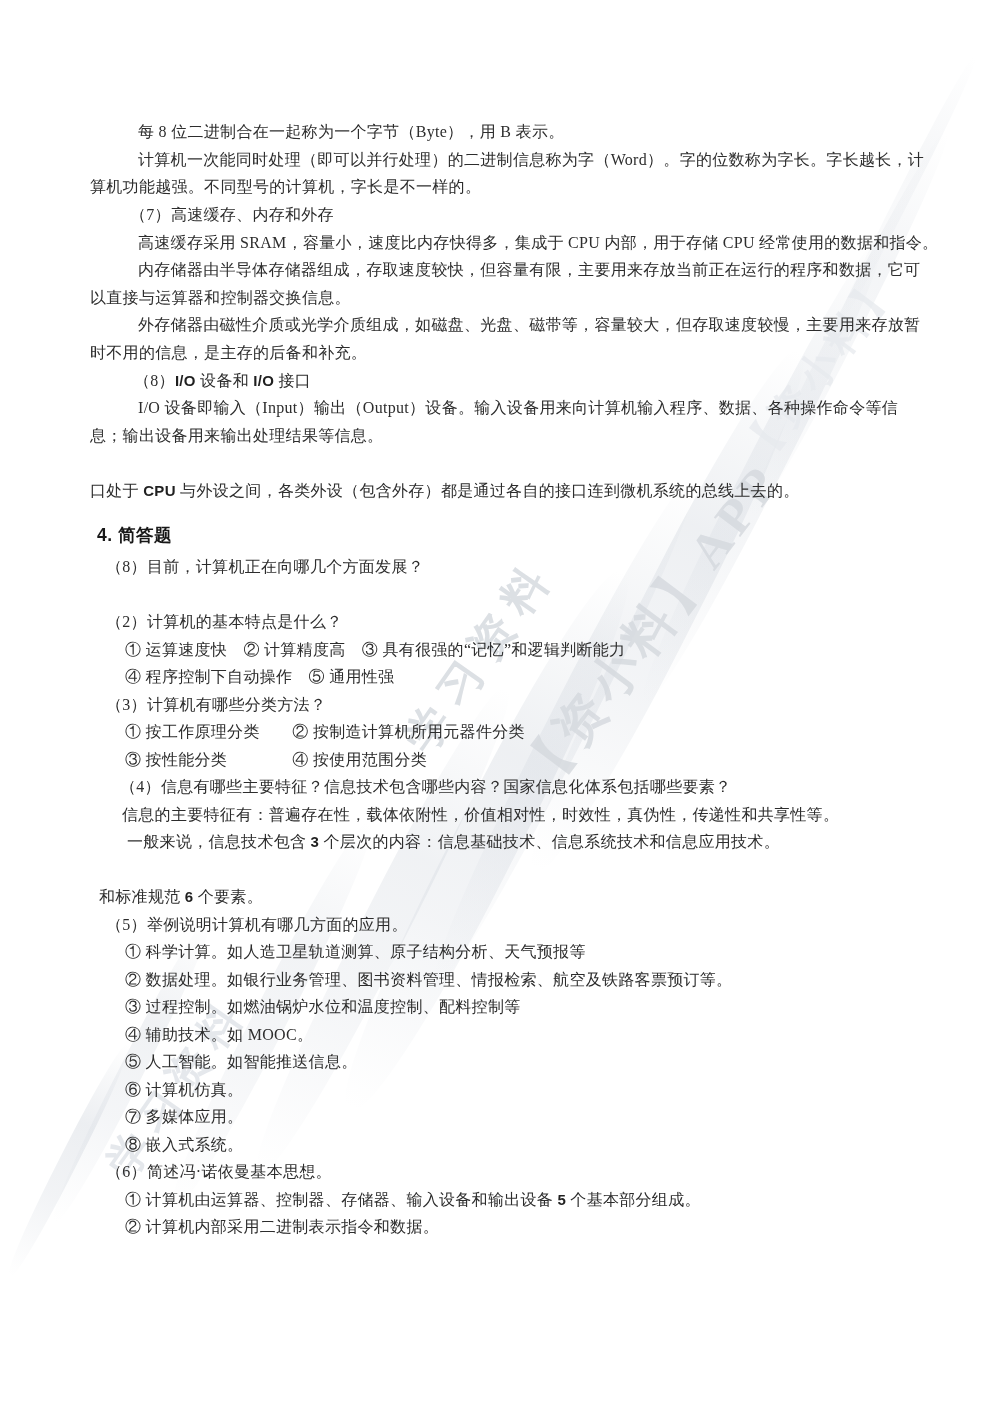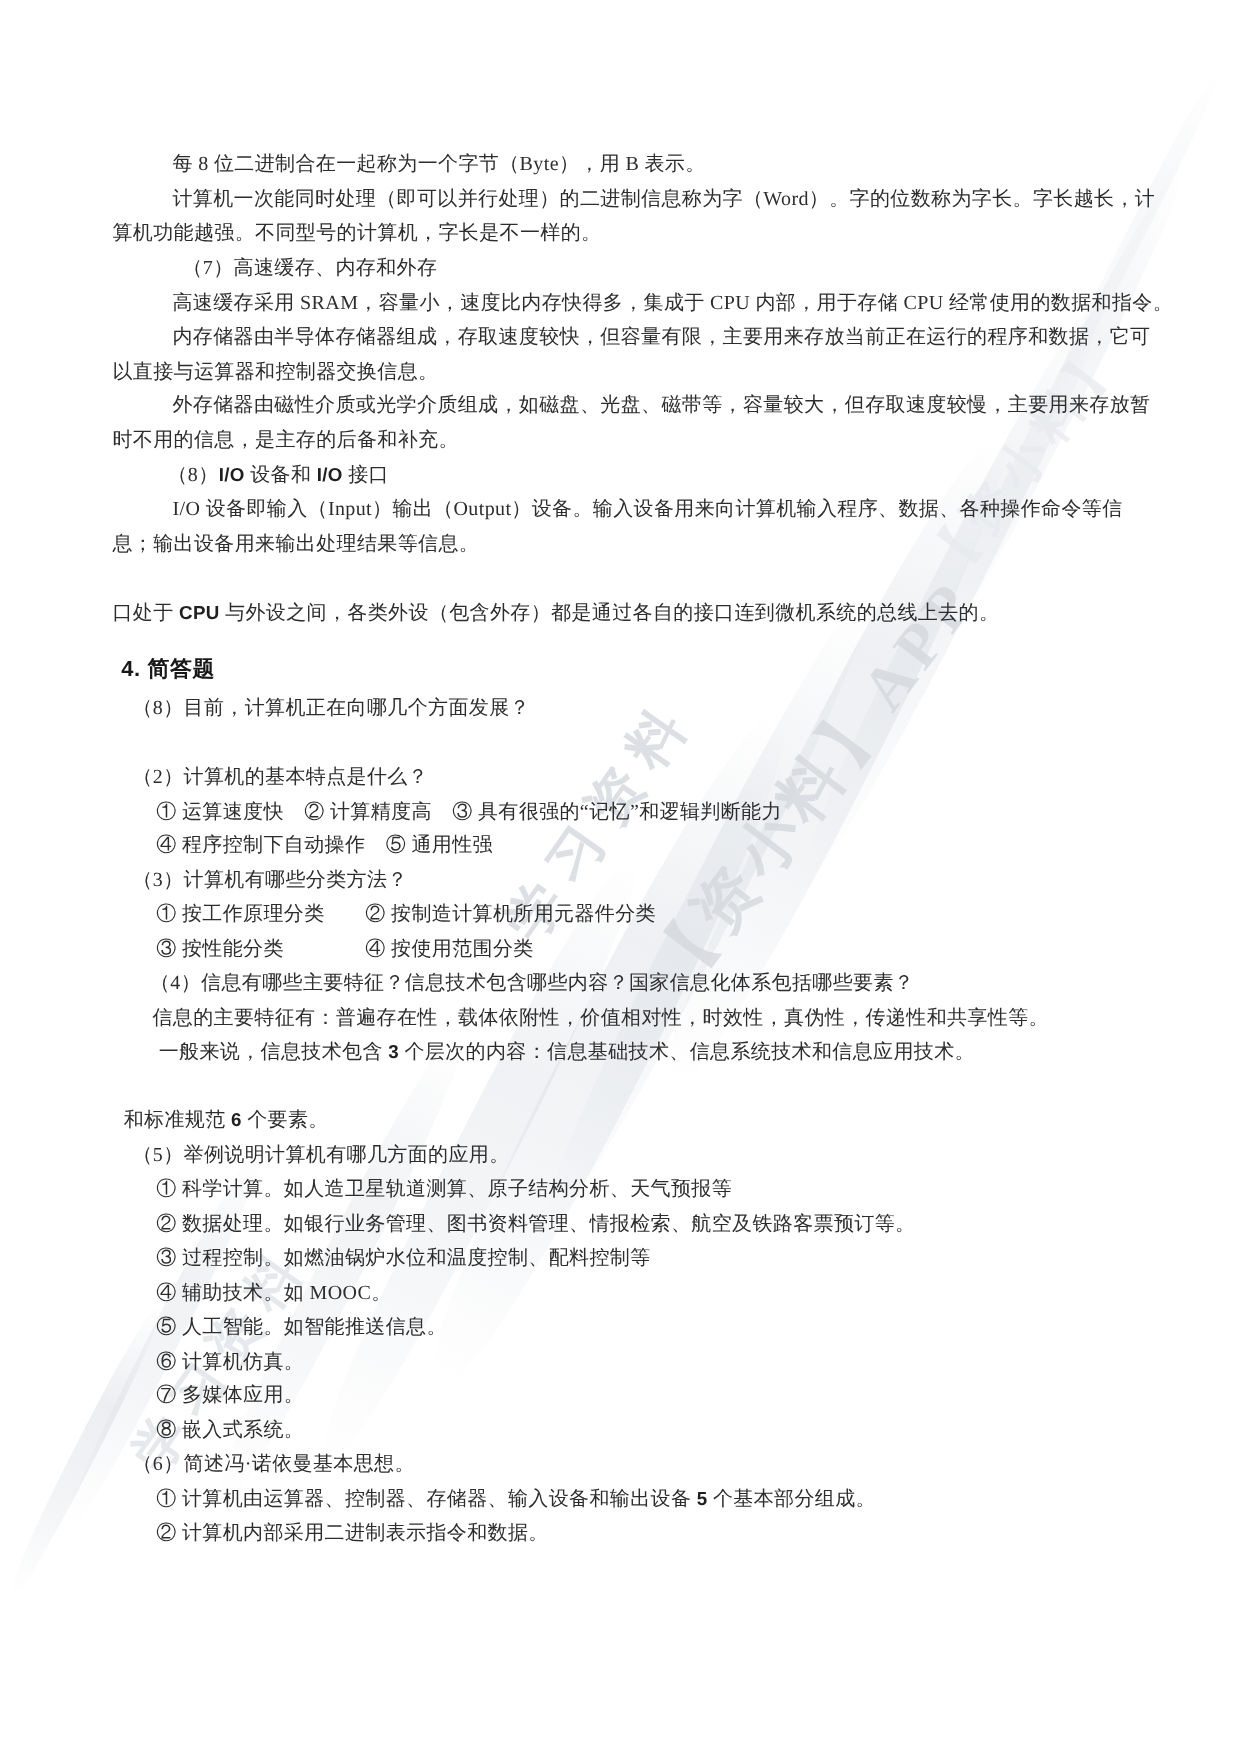--- a/index.html
+++ b/index.html
@@ -57,21 +57,21 @@
       <div class="wm-text" style="left: 398px; top: 735px; font-size: 44px; letter-spacing: 12px; color: rgb(215, 219, 224); opacity: 0.85; transform: rotate(-55deg);">学习资料</div>
       <div class="wm-text" style="left: 512px; top: 770px; font-size: 50px; letter-spacing: 6px; color: rgb(213, 217, 222); opacity: 0.8; transform: rotate(-53deg);">【资小料】APP</div>
       <div class="wm-text" style="left: 100px; top: 1160px; font-size: 42px; letter-spacing: 10px; color: rgb(223, 227, 232); opacity: 0.8; transform: rotate(-55deg);">学习资料</div>
       <div class="wm-text" style="left: 735px; top: 448px; font-size: 40px; letter-spacing: 6px; color: rgb(231, 234, 238); opacity: 0.75; transform: rotate(-53deg);">【资小料】</div>
     </div>
   <div class="doc">
     <div class="section-heading">4. 简答题</div>
   <div class="line" style="left: 138px; top: 122px;"><span>每 8 位二进制合在一起称为一个字节（Byte），用 B 表示。</span></div>
       <div class="line" style="left: 138px; top: 150px; text-align: right;"><span>计算机一次能同时处理（即可以并行处理）的二进制信息称为字（Word）。字的位数称为字长。字长越长，计</span></div>
       <div class="line" style="left: 90px; top: 177px;"><span>算机功能越强。不同型号的计算机，字长是不一样的。</span></div>
-      <div class="line" style="left: 146px; top: 205px;"><span>（7）高速缓存、内存和外存</span></div>
+      <div class="line" style="left: 130px; top: 205px;"><span>（7）高速缓存、内存和外存</span></div>
       <div class="line" style="left: 138px; top: 233px;"><span>高速缓存采用 SRAM，容量小，速度比内存快得多，集成于 CPU 内部，用于存储 CPU 经常使用的数据和指令。</span></div>
       <div class="line" style="left: 138px; top: 260px;"><span>内存储器由半导体存储器组成，存取速度较快，但容量有限，主要用来存放当前正在运行的程序和数据，它可</span></div>
       <div class="line" style="left: 90px; top: 288px; text-align: center;"><span>以直接与运算器和控制器交换信息。</span></div>
       <div class="line" style="left: 138px; top: 315px;"><span>外存储器由磁性介质或光学介质组成，如磁盘、光盘、磁带等，容量较大，但存取速度较慢，主要用来存放暂</span></div>
       <div class="line" style="left: 90px; top: 343px;"><span>时不用的信息，是主存的后备和补充。</span></div>
       <div class="line" style="left: 134px; top: 371px;"><span>（8）</span><span class="b">I/O</span><span> 设备和 </span><span class="b">I/O</span><span> 接口</span></div>
       <div class="line" style="left: 138px; top: 398px;"><span>I/O 设备即输入（Input）输出（Output）设备。输入设备用来向计算机输入程序、数据、各种操作命令等信</span></div>
       <div class="line" style="left: 90px; top: 426px;"><span>息；输出设备用来输出处理结果等信息。</span></div>
       <div class="line" style="left: 90px; top: 481px;"><span>口处于 </span><span class="b">CPU</span><span> 与外设之间，各类外设（包含外存）都是通过各自的接口连到微机系统的总线上去的。</span></div>
       <div class="line" style="left: 106px; top: 557px;"><span>（8）目前，计算机正在向哪几个方面发展？</span></div>

